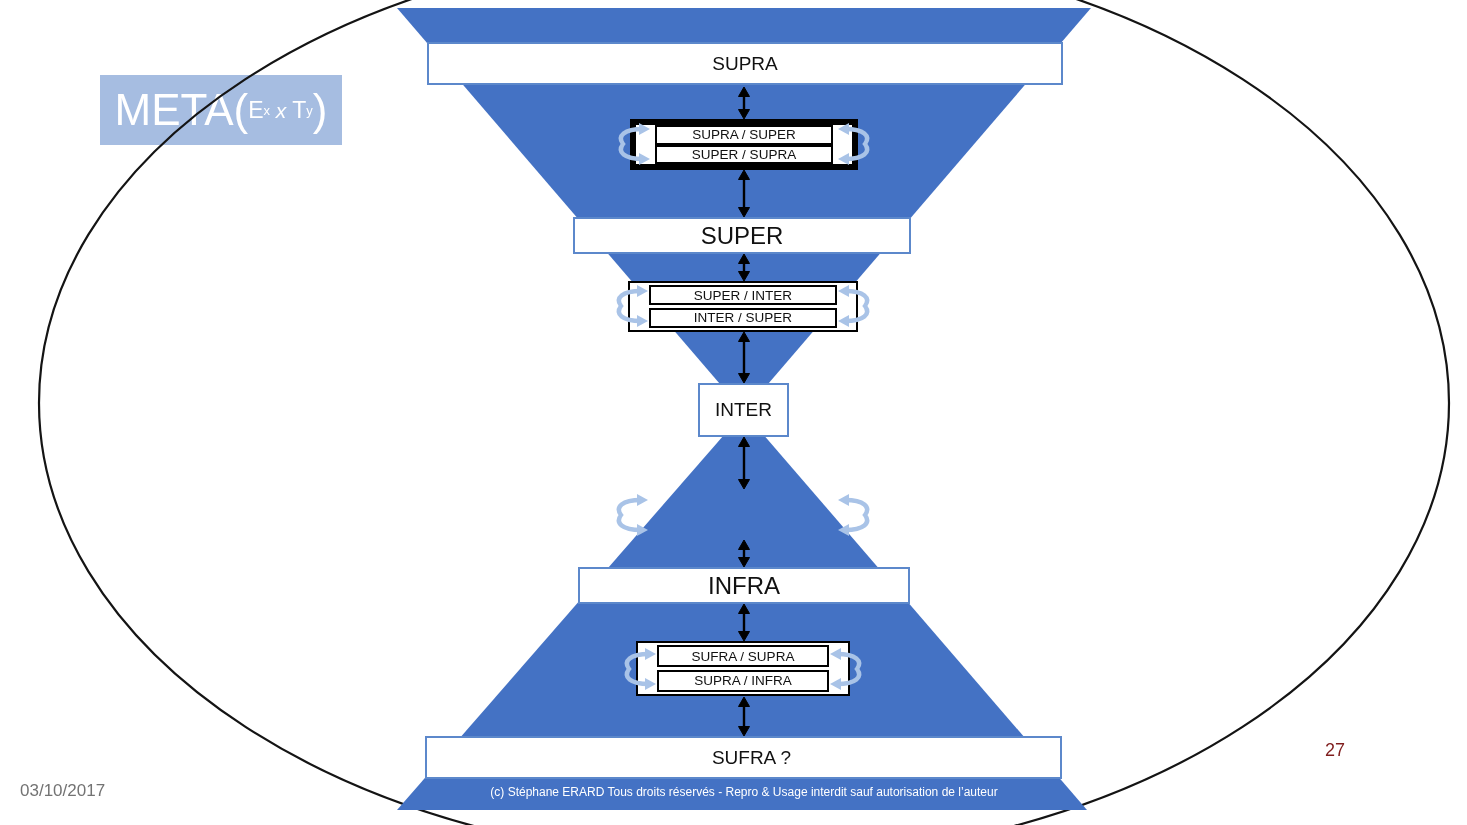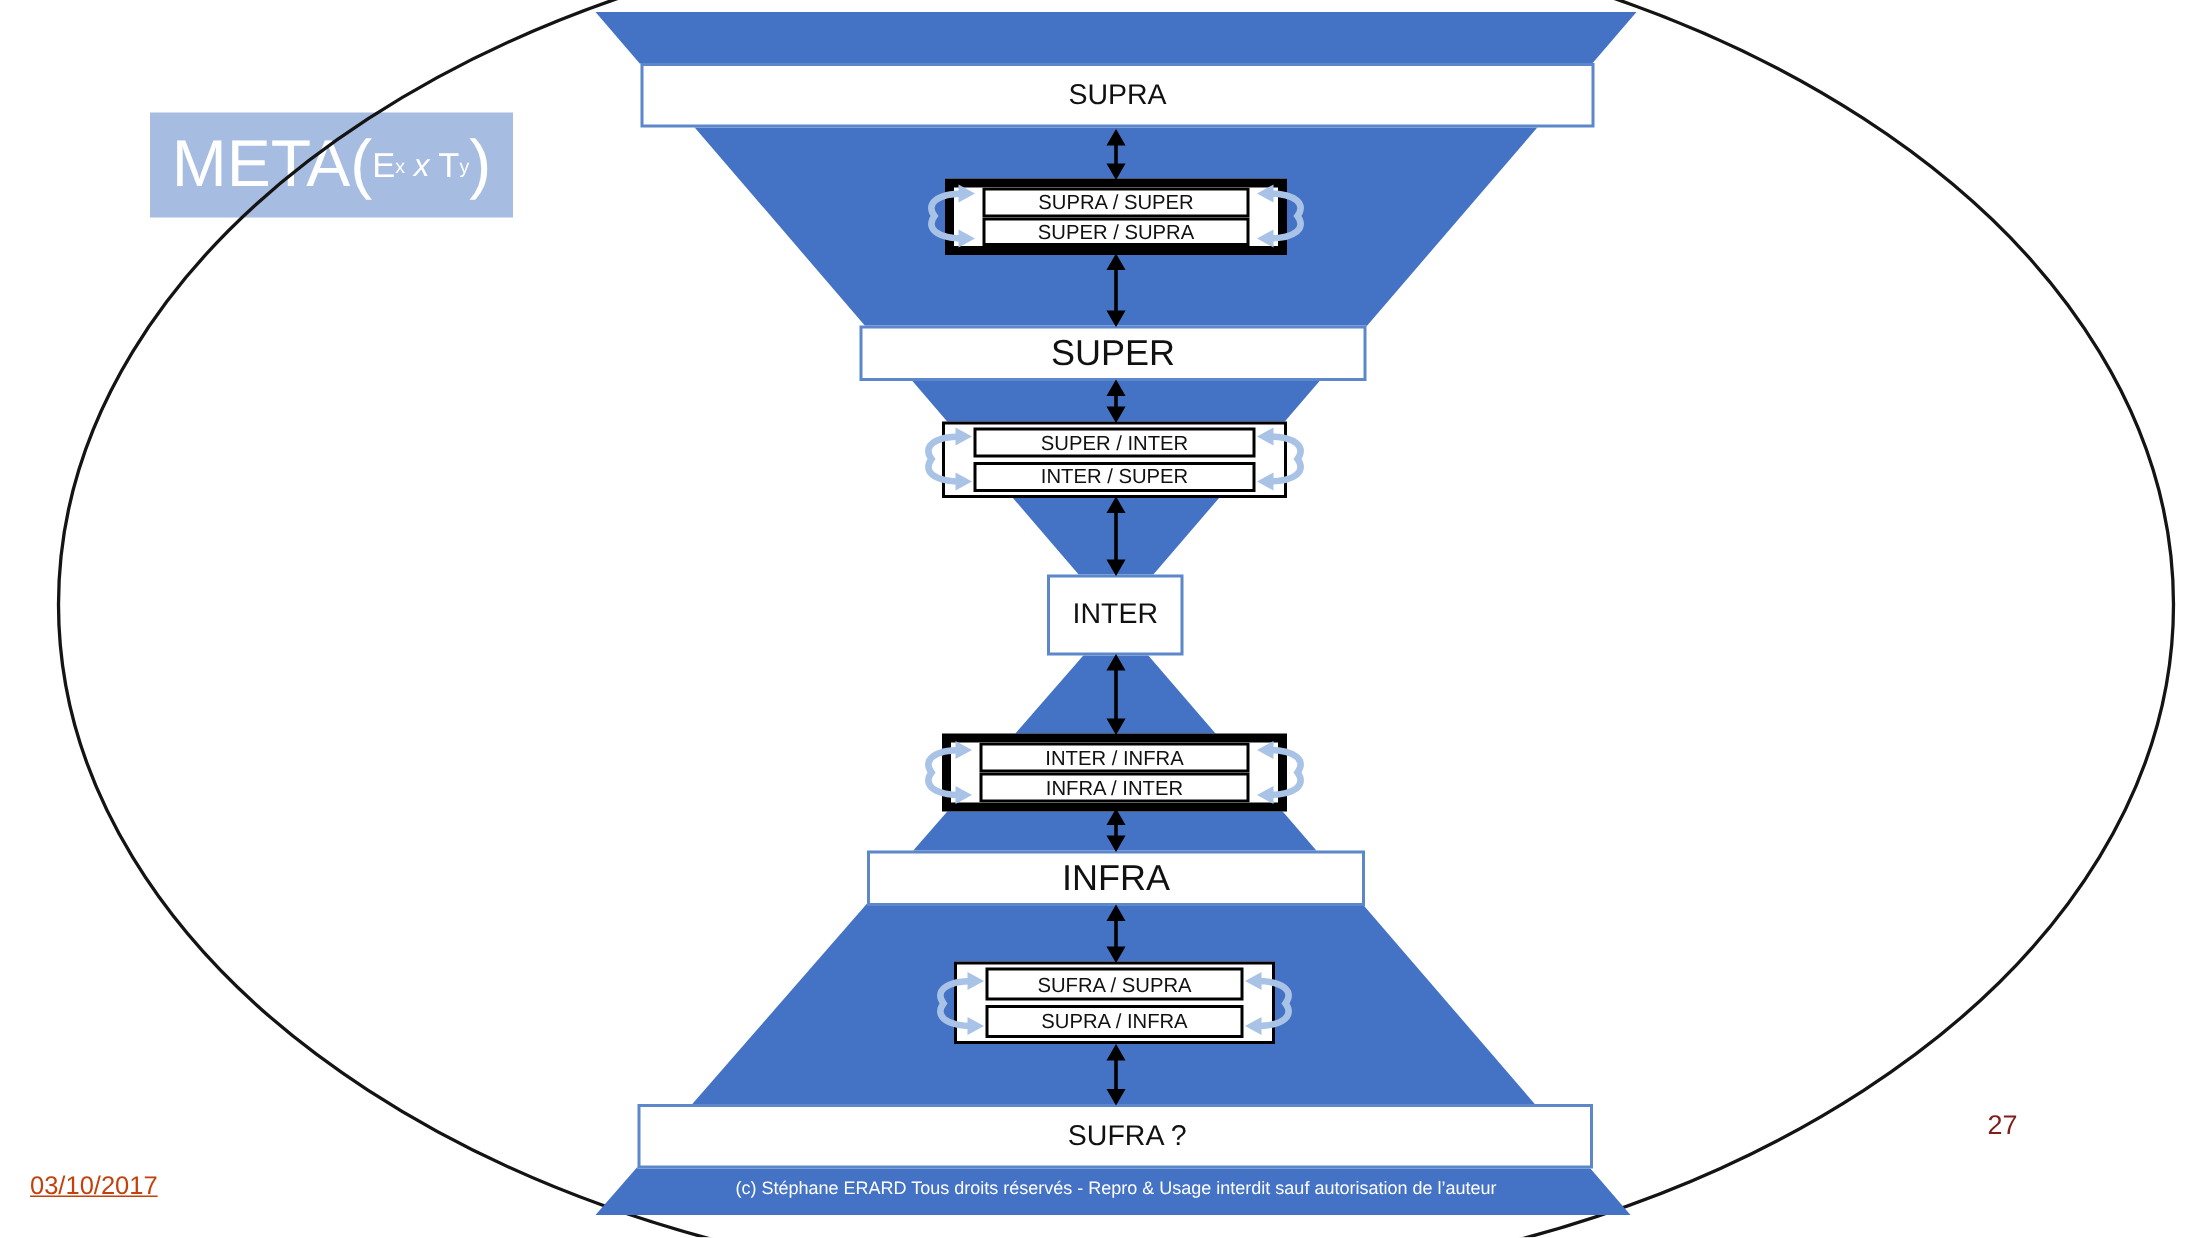--- a/index.html
+++ b/index.html
@@ -43,21 +43,21 @@
     display:flex;align-items:center;justify-content:center;
     font-size:13.5px;color:#111;background:#fff;
   }
   .pair-0{left:630px;top:119px;width:228px;height:51px;}
   .pair-1{left:628px;top:281px;width:230px;height:51px;border-width:2px;}
   .pair-2{left:628px;top:489px;width:230px;height:52px;}
   .pair-3{left:636px;top:641px;width:214px;height:55px;border-width:2px;}
   .pair-3 .row{height:22px;border-width:2.5px;}
 
   
-  .slide-date{position:absolute;left:20px;top:781px;font-size:17px;color:#c2410c;z-index:6;text-decoration:underline;}
+  .slide-date{position:absolute;left:20px;top:781px;font-size:17px;color:#737373;z-index:6;}
   .page-num{position:absolute;left:1325px;top:740px;font-size:18px;color:#7f1d1d;z-index:6;}
   .copyright{
     position:absolute;left:0;top:785px;width:1488px;text-align:center;z-index:6;
     font-size:12px;color:#fff;
   }
 </style>
 </head>
 <body>
 
 <div id="slide">
@@ -91,24 +91,20 @@
       <span>SUFRA ?</span>
     </div>
 
   <div class="pairbox pair-0">
     <div class="row">SUPRA / SUPER</div>
     <div class="row">SUPER / SUPRA</div>
   </div>
   <div class="pairbox pair-1">
     <div class="row">SUPER / INTER</div>
     <div class="row">INTER / SUPER</div>
-  </div>
-  <div class="pairbox pair-2">
-    <div class="row">INTER / INFRA</div>
-    <div class="row">INFRA / INTER</div>
   </div>
   <div class="pairbox pair-3">
     <div class="row">SUFRA / SUPRA</div>
     <div class="row">SUPRA / INFRA</div>
   </div>
 
   <svg class="layer" style="z-index:5" viewBox="0 0 1467 825">
     <defs>
       <g id="swapL">
         <path d="M29,8 C10,8 3,15 9,23 C3,31 10,38 29,38" fill="none" stroke="#a9c3e7" stroke-width="4.4" stroke-linecap="round"></path>

